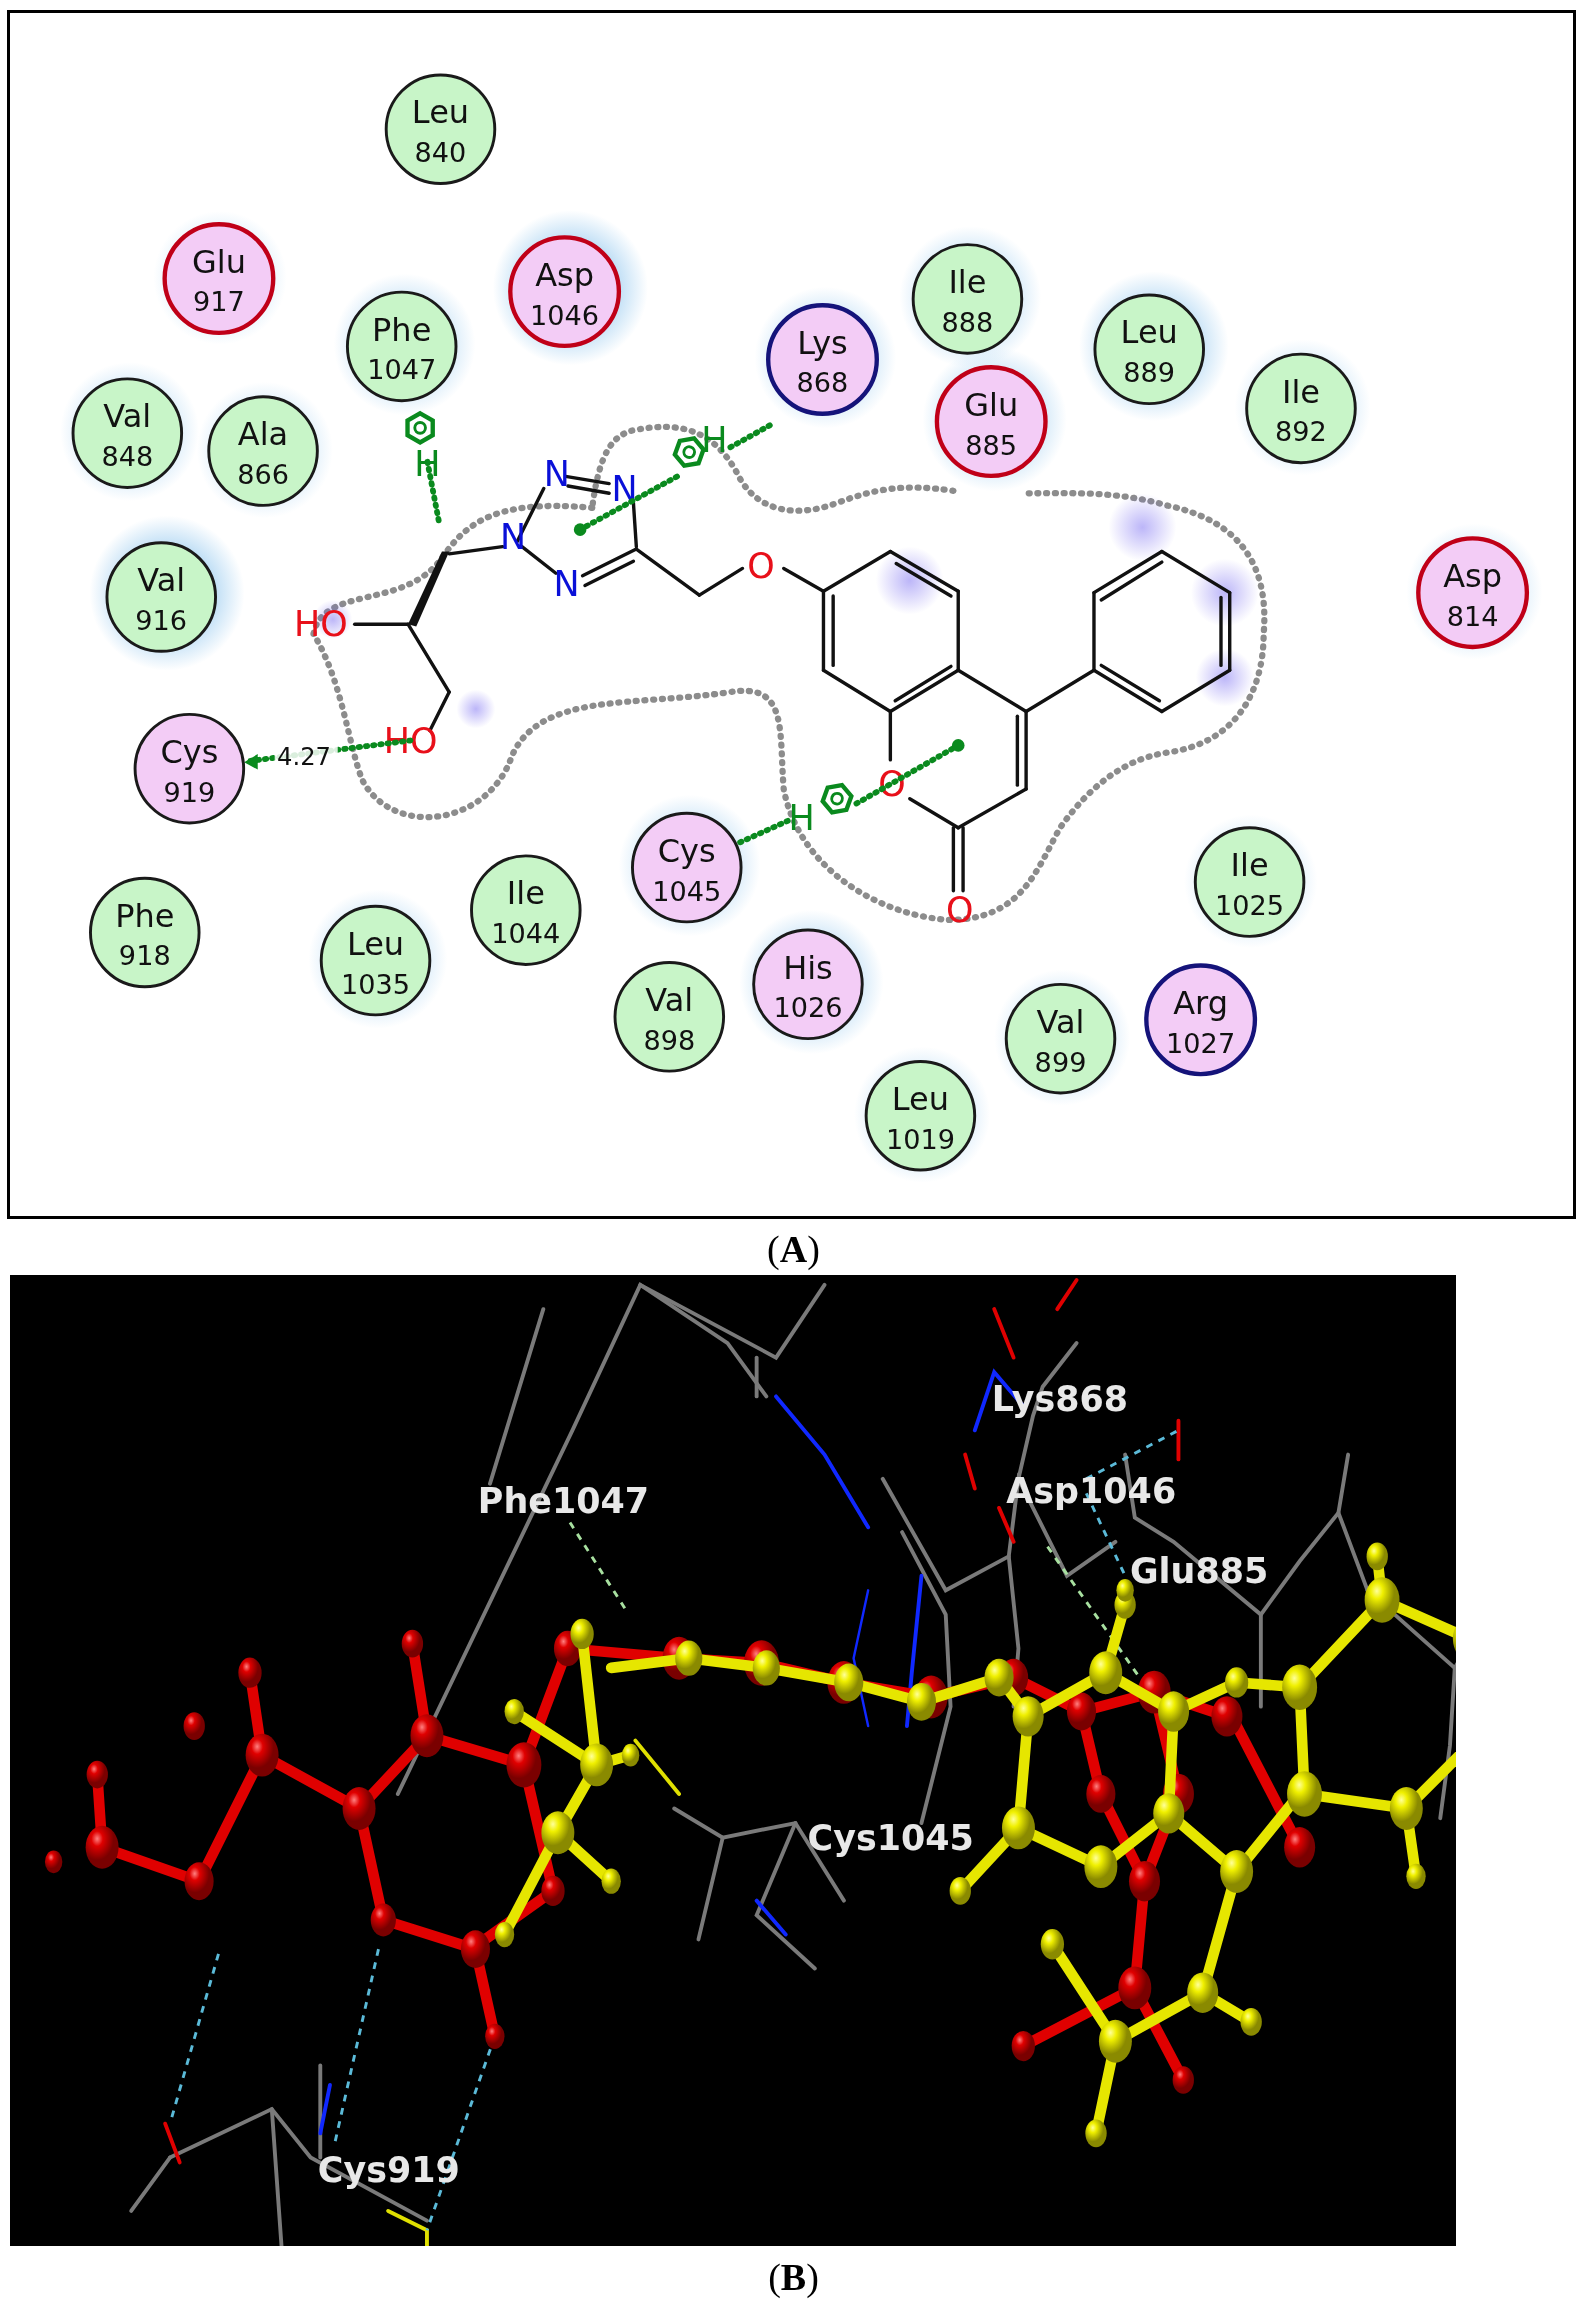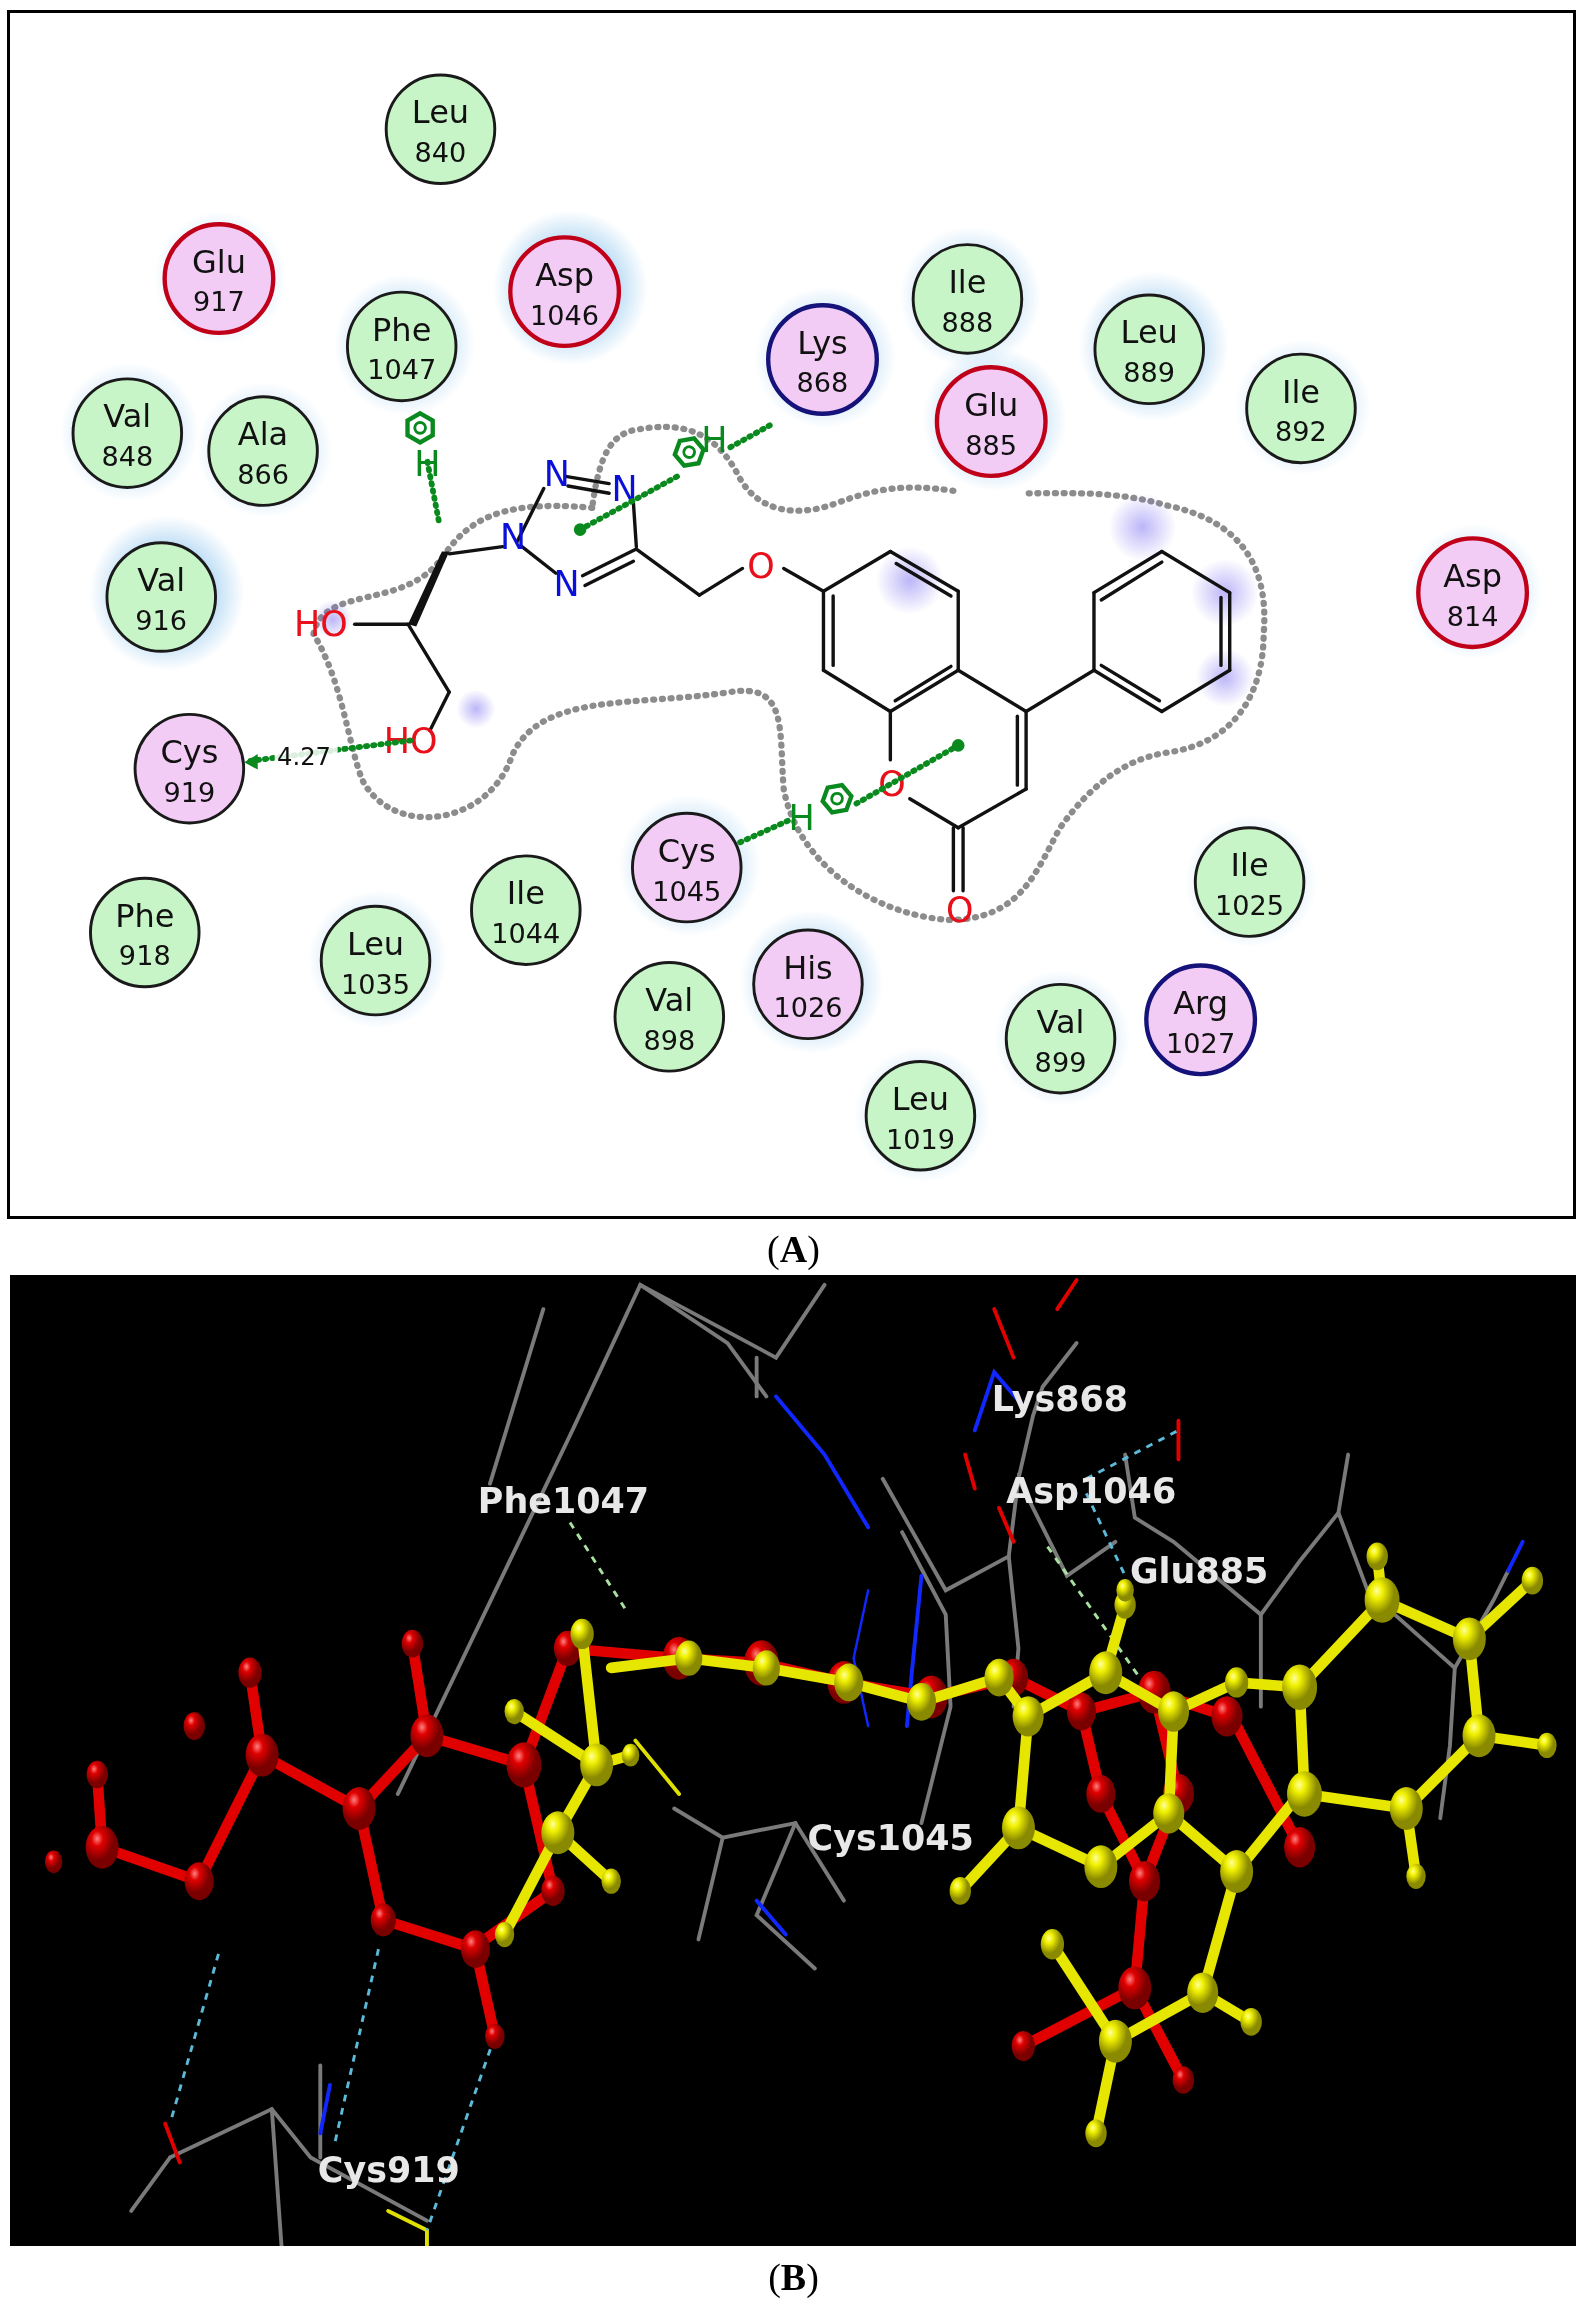--- a/index.html
+++ b/index.html
@@ -1,19 +1,19 @@
 <!DOCTYPE html>
 <html style="font-size:7.8px"><head>
 <meta charset="utf-8">
 <style>
   html, body { margin:0; padding:0; background:#ffffff; }
   body { width:1595px; height:2307px; position:relative; overflow:hidden; font-family:"DejaVu Sans", sans-serif; }
   #panelA { position:absolute; left:6.8px; top:9.7px; width:1569px; height:1209px; box-sizing:border-box; border:3.9px solid #000; background:#fff; }
   #panelA svg, #panelB svg { position:absolute; left:0; top:0; }
-  #panelB { position:absolute; left:9.7px; top:1275px; width:1566px; height:971px; background:#000; overflow:hidden; }
+  #panelB { position:absolute; left:9.7px; top:1275px; width:1446px; height:971px; background:#000; overflow:hidden; }
   .caption { position:absolute; font-family:"Liberation Serif", serif; font-size:38px; color:#000; text-align:center; width:145px; }
   .caption b { font-weight:bold; }
   .res-name { font-family:"DejaVu Sans", sans-serif; font-size:66px; fill:#111; }
   .res-num { font-family:"DejaVu Sans", sans-serif; font-size:56px; fill:#111; }
   .atom { font-family:"DejaVu Sans", sans-serif; font-size:72px; }
   .b-label { font-family:"DejaVu Sans", sans-serif; font-size:72px; fill:#e8e8e8; font-weight:bold; }
 </style>
 </head>
 <body>
 

